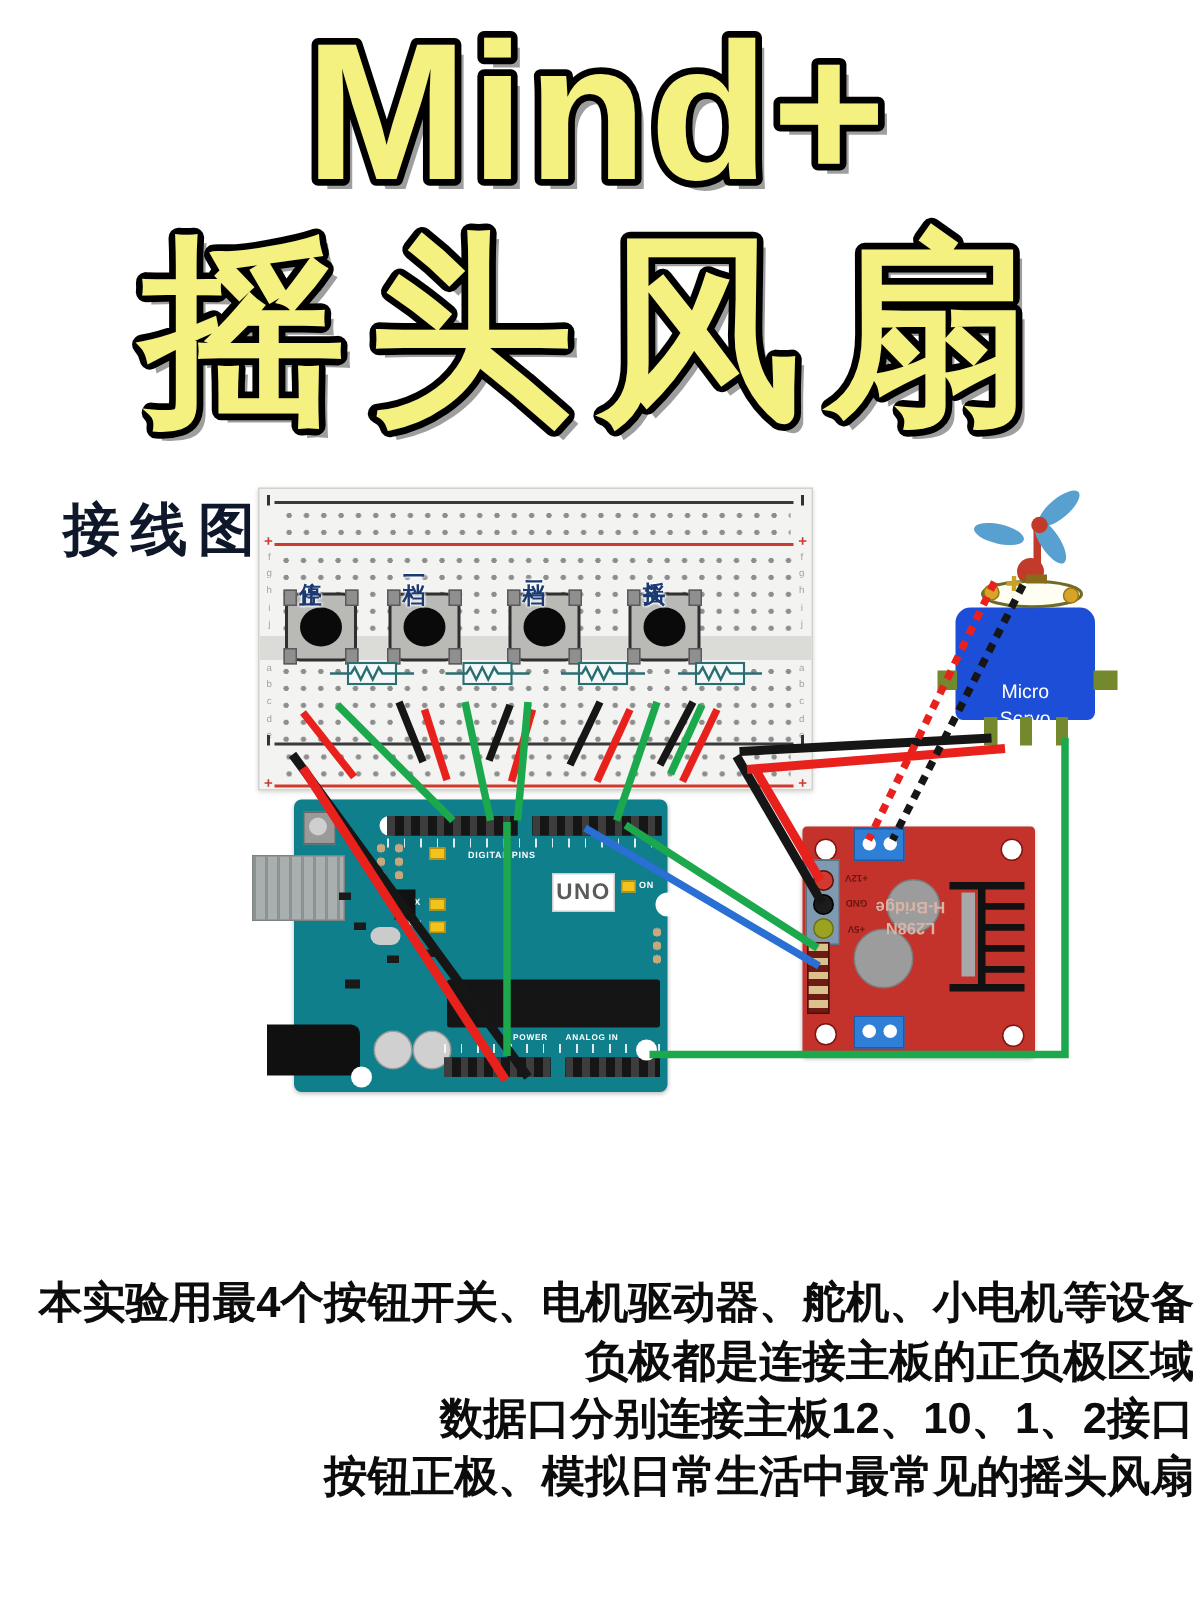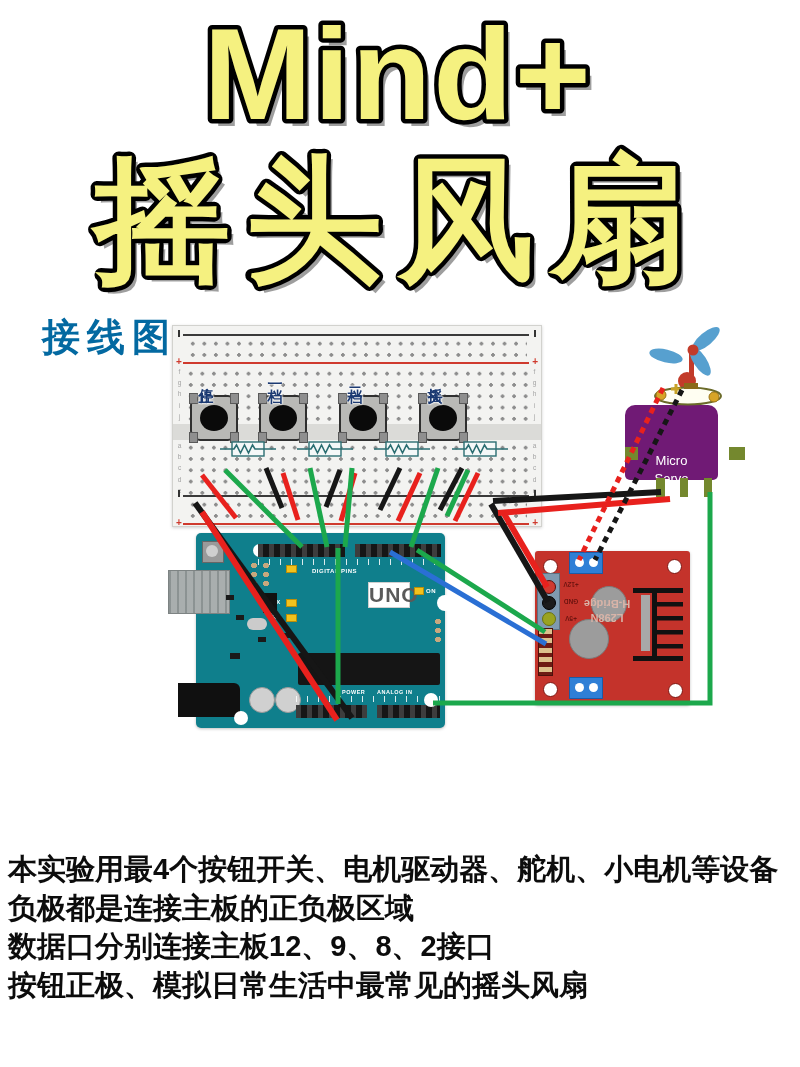--- a/index.html
+++ b/index.html
@@ -6,22 +6,22 @@
   body{width:800px;height:1067px;background:#ffffff;position:relative;overflow:hidden;
        font-family:"Liberation Sans", sans-serif;}
   
   #title-svg{position:absolute;top:0;left:0;}
   .title-shadow{fill:rgba(0,0,0,0.38);}
   .title-main{fill:#f5f180;stroke:#000;stroke-width:9;paint-order:stroke fill;stroke-linejoin:round;}
   .t1{font-size:130px;font-weight:bold;letter-spacing:2px;}
   .t2{font-size:136px;font-weight:bold;letter-spacing:16px;}
   
   #diagram{position:absolute;top:300px;left:0;width:800px;height:460px;}
-  #wiring-label{position:absolute;left:42px;top:12px;font-size:38px;font-weight:bold;
-      color:#0369a1;letter-spacing:7px;}
+  #wiring-label{position:absolute;left:42px;top:28px;font-size:38px;font-weight:bold;
+      color:#0f172a;letter-spacing:7px;}
   
   .bb{position:absolute;left:172px;top:25px;width:368px;height:200px;background:#f3f3f1;
       border:1px solid #d2d2ce;box-shadow:0 1px 3px rgba(0,0,0,.18);}
   .bb .ln-b{position:absolute;left:10px;width:346px;height:2px;background:#3a3a3a;}
   .bb .ln-r{position:absolute;left:10px;width:346px;height:2px;background:#cf3a2e;}
   .holes{position:absolute;background-image:radial-gradient(circle,#8d8d8d 1.6px,rgba(0,0,0,0) 1.9px);
       background-size:11.55px 11.3px;}
   .letters{position:absolute;width:9px;font-size:6.5px;color:#a3a3a3;line-height:11.2px;
       text-align:center;white-space:pre-line;}
   .plusmark{position:absolute;color:#cf3a2e;font-size:10px;font-weight:bold;}
@@ -54,47 +54,47 @@
   .chipsmall{position:absolute;left:67px;top:60px;width:14px;height:20px;background:#111;}
   .crystal{position:absolute;left:51px;top:85px;width:20px;height:12px;background:#cbcbcb;border-radius:6px;}
   .capround{position:absolute;width:24px;height:24px;background:#d0d0d0;border:1px solid #9a9a9a;border-radius:50%;}
   .icsp{position:absolute;background-image:radial-gradient(circle,#c7a87e 2.8px,rgba(0,0,0,0) 3px);
       background-size:12px 9px;}
   .ledy{position:absolute;width:9px;height:6px;background:#f2c21d;border:1px solid #b98e0a;}
   .tinywhite{position:absolute;color:#fff;font-size:6px;font-weight:bold;letter-spacing:.5px;}
   .resetbtn{position:absolute;left:6px;top:8px;width:20px;height:20px;background:#9a9a9a;border:1px solid #666;}
   .resetbtn::after{content:"";position:absolute;left:3px;top:3px;width:12px;height:12px;border-radius:50%;background:#cfcfcf;}
   .unobox{position:absolute;left:172px;top:49px;width:40px;height:24px;background:#fff;border:1px solid #cfcfcf;
-      color:#5a5a5a;font-size:21px;font-weight:bold;text-align:center;line-height:24px;letter-spacing:1px;}
+      color:#5a5a5a;font-size:15px;font-weight:bold;text-align:center;line-height:24px;letter-spacing:1px;}
   .smd{position:absolute;background:#1a1a1a;}
   
   .driver{position:absolute;left:535px;top:251px;width:155px;height:154px;background:#c4332b;
       border-radius:3px;box-shadow:0 1px 3px rgba(0,0,0,.25);}
   .driver .hole{position:absolute;width:13px;height:13px;background:#fff;border:1px solid #7e1510;border-radius:50%;}
   .term{position:absolute;width:34px;height:22px;background:#2f7fd6;border:1px solid #1c5ba6;box-sizing:border-box;}
   .term b{position:absolute;top:5px;width:9px;height:9px;background:#fff;border-radius:50%;}
   .lblock{position:absolute;left:2px;top:22px;width:21px;height:55px;background:#7f9ab0;border:1px solid #5c7080;}
   .lblock .c{position:absolute;left:4px;width:12px;height:12px;border-radius:50%;}
   .pinhdr{position:absolute;left:3px;top:77px;width:13px;height:46px;background:#6e1b14;
       background-image:repeating-linear-gradient(180deg,#dcc18c 0 5px,#6e1b14 5px 9.5px);border:1px solid #4c100b;}
   .flip{transform:rotate(180deg);}
   .chiptext{position:absolute;left:40px;top:46px;width:64px;color:#d8b4a8;font-size:11px;font-weight:bold;
       line-height:14px;text-align:center;}
   .termlabel{position:absolute;left:24px;width:24px;color:#6e1410;font-size:6.5px;font-weight:bold;text-align:center;}
   .capgray{position:absolute;background:#9c9c9c;border:1px solid #7c7c7c;border-radius:50%;}
   
   .servo{position:absolute;left:625px;top:85px;width:122px;height:114px;}
-  .servo .body{position:absolute;left:0;top:20px;width:93px;height:75px;background:#701a75;border-radius:10px 10px 5px 5px;}
+  .servo .body{position:absolute;left:12px;top:20px;width:93px;height:75px;background:#1d4ed8;border-radius:10px 10px 5px 5px;}
   .servo .flg{position:absolute;top:62px;height:13px;background:#74882e;}
   .servo .leg{position:absolute;top:93px;width:9px;height:19px;background:#74882e;}
   .servo .txt{position:absolute;left:0;width:93px;text-align:center;color:#fff;font-size:13px;}
   
   #overlay{position:absolute;left:0;top:0;pointer-events:none;z-index:5;}
   
-  #desc{position:absolute;left:8px;top:850px;width:788px;color:#0c0c0c;}
+  #desc{position:absolute;left:8px;top:850px;width:788px;color:#0c0c0c;text-align:right;}
   #desc p{margin:0;font-size:29px;line-height:38.6px;font-weight:600;}
 </style>
 </head>
 <body>
 
 <svg id="title-svg" width="800" height="300">
   <text class="title-shadow t1" x="404" y="126" text-anchor="middle">Mind+</text>
   <text class="title-main t1" x="398" y="119" text-anchor="middle">Mind+</text>
   <text class="title-shadow t2" x="404" y="273" text-anchor="middle">摇头风扇</text>
   <text class="title-main t2" x="398" y="267" text-anchor="middle">摇头风扇</text>
@@ -322,15 +322,15 @@
         <polyline points="663,88 579,260" fill="none" stroke="#e8211d" stroke-width="5" stroke-dasharray="6 5"></polyline>
         <polyline points="682,90 595,260" fill="none" stroke="#161616" stroke-width="5" stroke-dasharray="6 5"></polyline>
         <polyline points="710,192 710,403 433,403" fill="none" stroke="#1ca84c" stroke-width="5"></polyline>
       </g>
   </svg>
 </div>
 
 <div id="desc">
   <p>本实验用最4个按钮开关、电机驱动器、舵机、小电机等设备</p>
   <p>负极都是连接主板的正负极区域</p>
-  <p>数据口分别连接主板12、9、8、2接口</p>
+  <p>数据口分别连接主板12、10、1、2接口</p>
   <p>按钮正极、模拟日常生活中最常见的摇头风扇</p>
 </div>
 
 </body></html>

